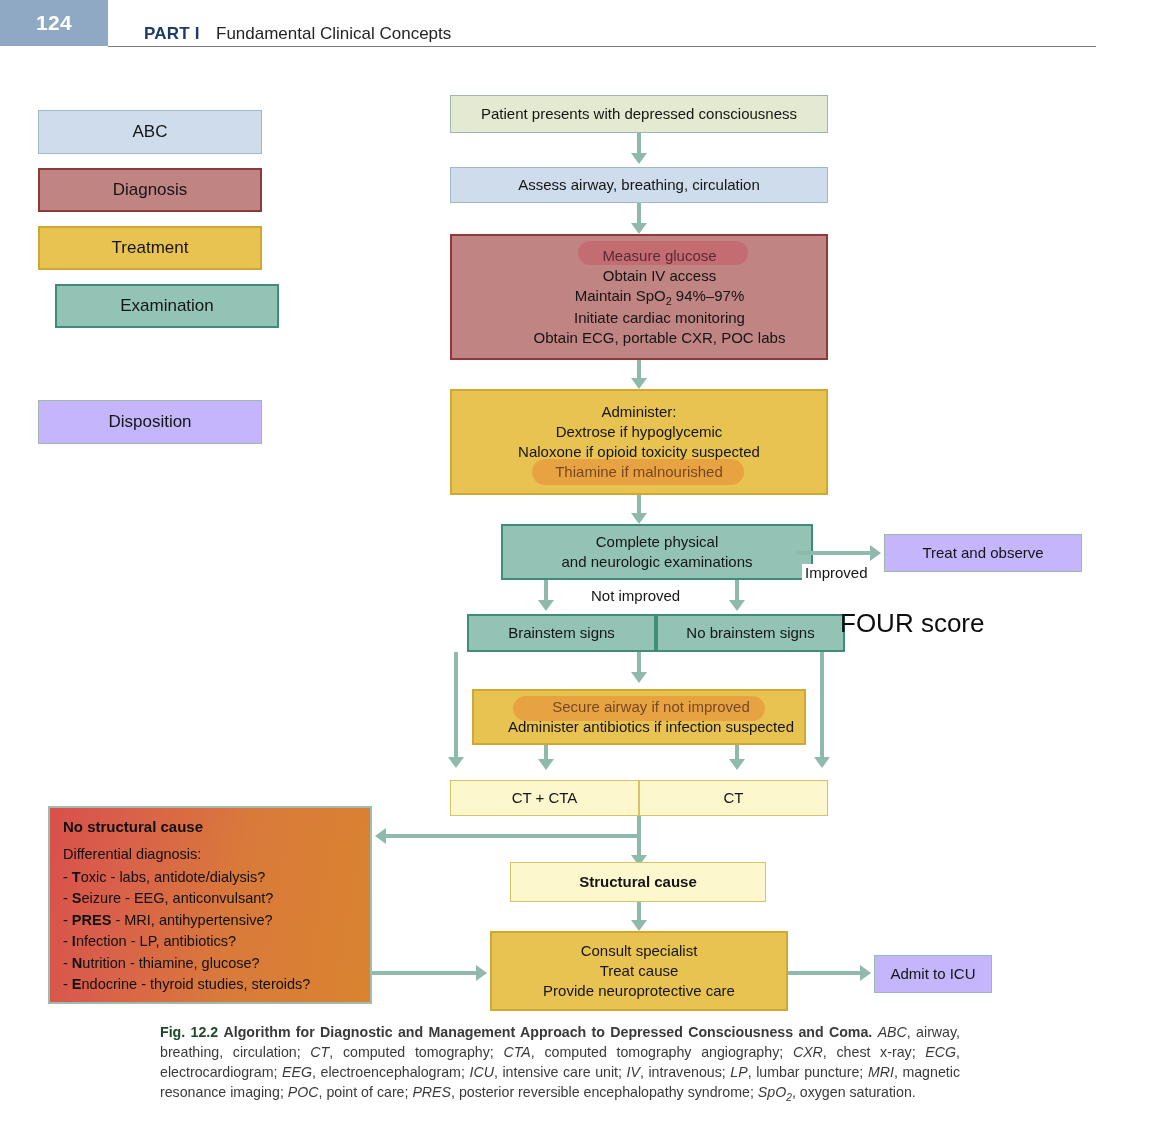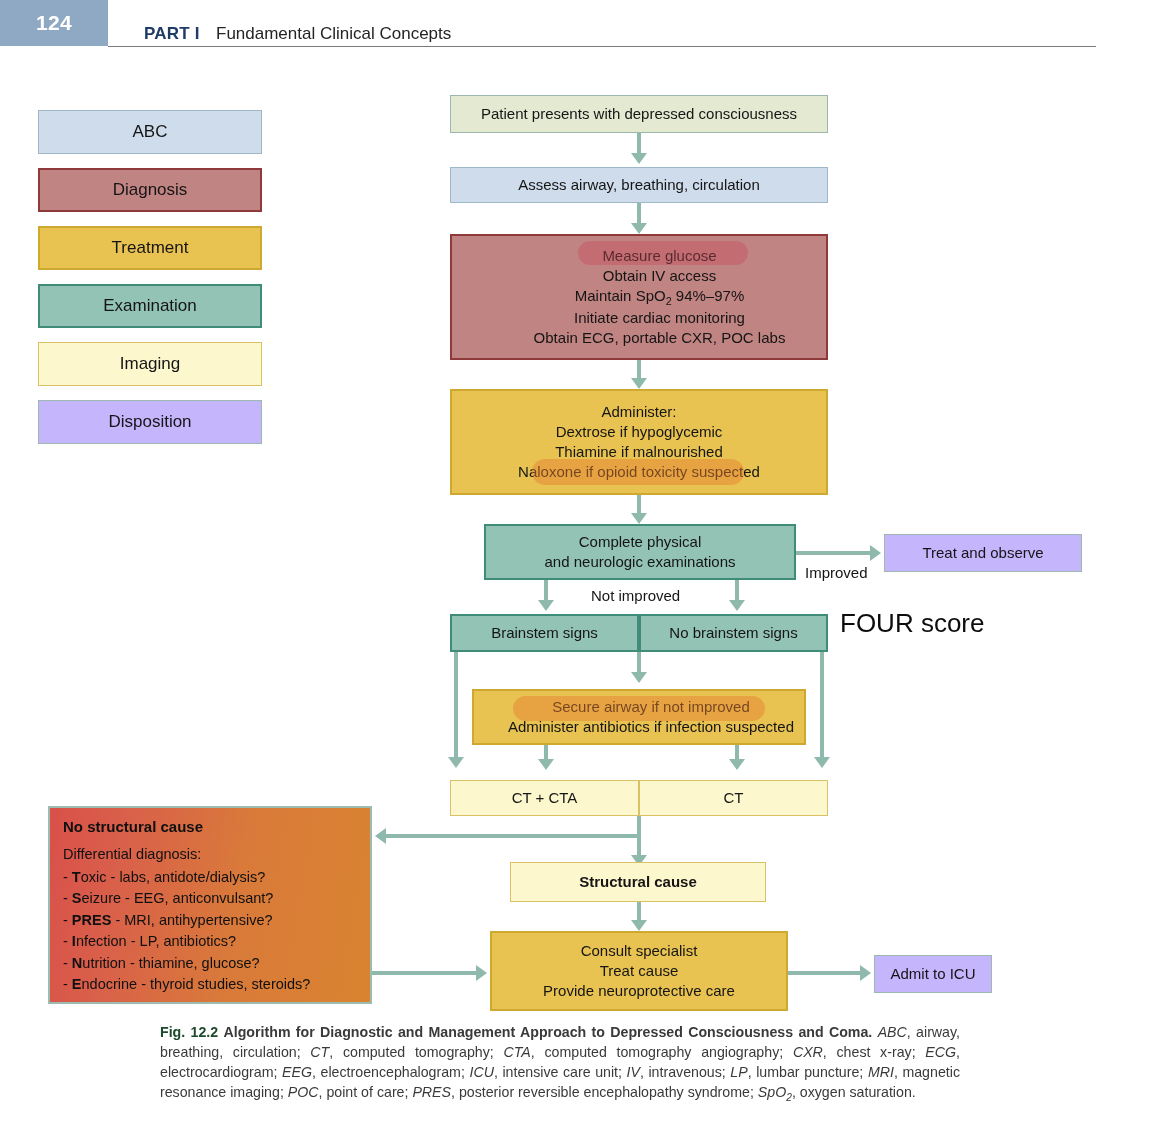--- a/index.html
+++ b/index.html
@@ -74,21 +74,21 @@
   .box .ln { display: block; white-space: nowrap; }
 
   
   .legend-box { font-size: 17px; border-width: 1.5px; }
 
   
   .c-start   { background: #e4ead2; border-color: #9bb8aa; border-width: 1.5px; }
   .c-abc     { background: #cfdcec; border-color: #9cb8c9; border-width: 1.5px; }
   .c-diag    { background: #c08482; border-color: #8e3a3a; border-width: 2px; }
   .c-treat   { background: #e8c352; border-color: #cfa830; border-width: 2px; }
-  .c-exam    { background: #93c3b4; border-color: #3f8c79; border-width: 2px; }
+  .c-exam    { background: #93c3b4; border-color: #3f8c79; border-width: 2px; margin-left: 17px; }
   .c-imaging { background: #fcf7cd; border-color: #d9c264; border-width: 1.5px; }
   .c-dispo   { background: #c4b5fd; border-color: #9cb8af; border-width: 1.5px; }
 
   
   .vline, .hline {
     position: absolute;
     background: #8fb9ad;
   }
   .vline { width: 4px; }
   .hline { height: 4px; }
@@ -191,23 +191,20 @@
   </div>
   <div class="box legend-box c-treat" style="left:38px;  top:226px; width:224px; height:44px;">
     <span class="lines">Treatment</span>
   </div>
   <div class="box legend-box c-diag" style="left:38px;  top:168px; width:224px; height:44px;">
     <span class="lines">Diagnosis</span>
   </div>
   <div class="box legend-box c-exam" style="left:38px;  top:284px; width:224px; height:44px;">
     <span class="lines">Examination</span>
   </div>
-  <div class="box legend-box c-imaging" style="left:38px;  top:342px; width:224px; height:44px;">
-    <span class="lines">Imaging</span>
-  </div>
   <div class="box legend-box c-dispo" style="left:38px;  top:400px; width:224px; height:44px;">
     <span class="lines">Disposition</span>
   </div>
 
   <div class="box c-start" style="left:450px; top:95px; width:378px; height:38px;">
     <span class="lines">Patient presents with depressed consciousness</span>
   </div>
   <div class="vline" style="left:637px; top:133px; height:22px;"></div>
   <div class="arrow-down" style="left:631px; top:153px;"></div>
 
@@ -229,22 +226,22 @@
 
   <div class="hl hl-red" style="left:578px; top:241px; width:170px; height:24px;"></div>
 
   <div class="vline" style="left:637px; top:360px; height:20px;"></div>
   <div class="arrow-down" style="left:631px; top:378px;"></div>
 
   <div class="box c-treat" style="left:450px; top:389px; width:378px; height:106px;">
     <span class="lines">
       <span class="ln">Administer:</span>
       <span class="ln">Dextrose if hypoglycemic</span>
+      <span class="ln">Naloxone if opioid toxicity suspected</span>
       <span class="ln">Thiamine if malnourished</span>
-      <span class="ln">Naloxone if opioid toxicity suspected</span>
     </span>
   </div>
 
   <div class="hl hl-orange" style="left:532px; top:459px; width:212px; height:26px;"></div>
 
   <div class="vline" style="left:637px; top:495px; height:20px;"></div>
   <div class="arrow-down" style="left:631px; top:513px;"></div>
 
   <div class="box c-exam" style="left:484px; top:524px; width:312px; height:56px;">
     <span class="lines">

